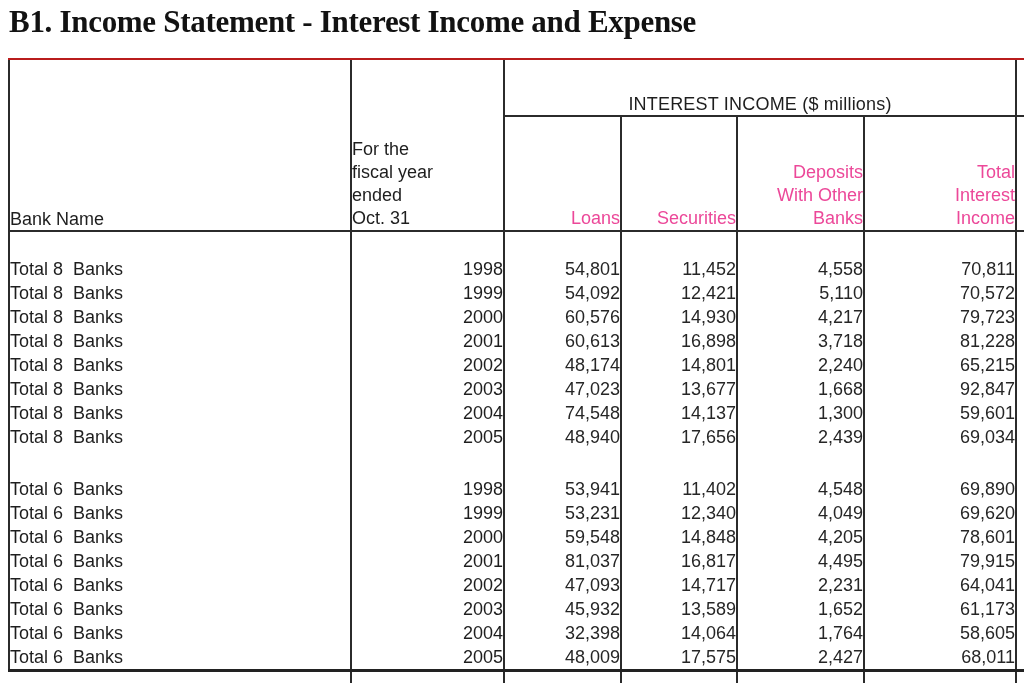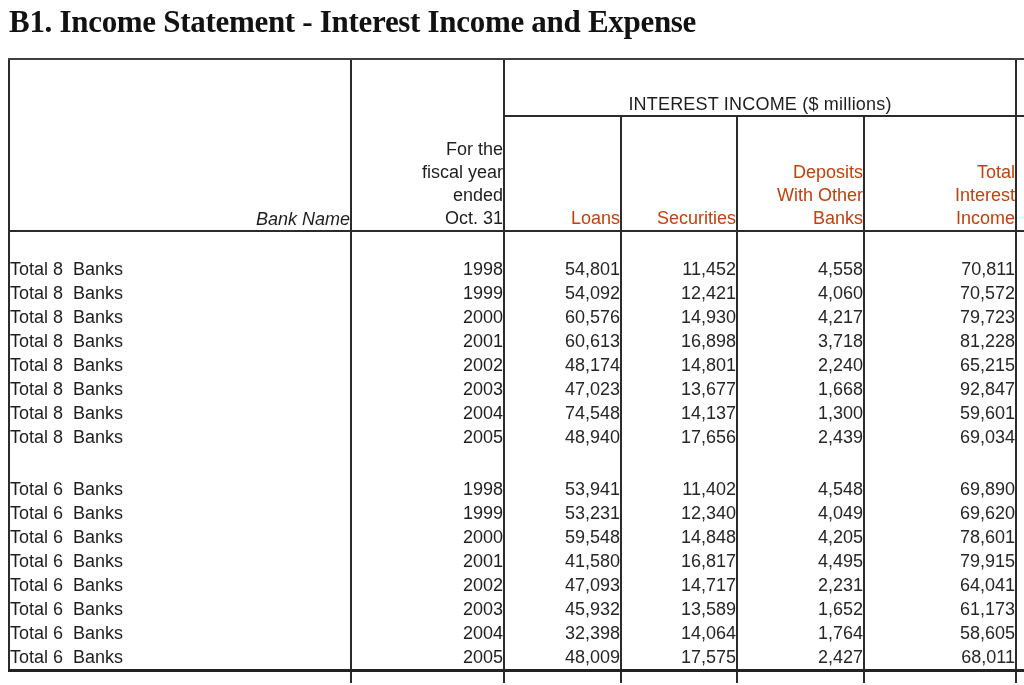--- a/index.html
+++ b/index.html
@@ -34,50 +34,49 @@
     color: #1e1e1e;
   }
   table.stmt td, table.stmt th {
     padding: 0;
     vertical-align: bottom;
     font-weight: normal;
     font-size: 18px;
     overflow: hidden;
   }
   .bl { border-left: 2px solid #2b2b2b; }
-  .bt { border-top: 2px solid #404040; }
+  .bt { border-top: 2px solid #b91c1c; }
   .bb { border-bottom: 2px solid #2b2b2b; }
   .btt { border-top: 3px solid #222222; }
 
   .band-head {
     text-align: center;
     vertical-align: middle;
     font-weight: bold;
     font-size: 18px;
     letter-spacing: 0.2px;
   }
   .bank-head {
-    text-align: right;
+    text-align: left;
     font-weight: bold;
     padding: 0 0 9px 12px;
-    font-style: italic;
   }
   .fy-head {
-    text-align: right;
+    text-align: left;
     font-weight: bold;
     white-space: pre-line;
     line-height: 23px;
     padding-bottom: 7px;
   }
   .sub-head {
     text-align: right;
     white-space: pre-line;
     line-height: 23px;
     padding: 0 17px 8px 0;
-    color: #c2410c;
+    color: #ec4899;
   }
   tr.data-row { height: 24px; }
   tr.data-row td { vertical-align: middle; line-height: 24px; }
   .bank-cell {
     font-weight: bold;
     text-align: left;
     padding-left: 12px;
     white-space: pre;
     margin-top: 32px;
   }
@@ -148,21 +147,21 @@
           <td class="bl num-cell">11,452</td>
           <td class="bl num-cell">4,558</td>
           <td class="bl num-cell">70,811</td>
           <td class="bl cut-cell"></td>
         </tr>
         <tr class="data-row">
           <td class="bl bank-cell">Total 8  Banks</td>
           <td class="bl year-cell">1999</td>
           <td class="bl num-cell">54,092</td>
           <td class="bl num-cell">12,421</td>
-          <td class="bl num-cell">4,060</td>
+          <td class="bl num-cell">5,110</td>
           <td class="bl num-cell">70,572</td>
           <td class="bl cut-cell"></td>
         </tr>
         <tr class="data-row">
           <td class="bl bank-cell">Total 8  Banks</td>
           <td class="bl year-cell">2000</td>
           <td class="bl num-cell">60,576</td>
           <td class="bl num-cell">14,930</td>
           <td class="bl num-cell">4,217</td>
           <td class="bl num-cell">79,723</td>
@@ -245,21 +244,21 @@
           <td class="bl year-cell">2000</td>
           <td class="bl num-cell">59,548</td>
           <td class="bl num-cell">14,848</td>
           <td class="bl num-cell">4,205</td>
           <td class="bl num-cell">78,601</td>
           <td class="bl cut-cell"></td>
         </tr>
         <tr class="data-row">
           <td class="bl bank-cell">Total 6  Banks</td>
           <td class="bl year-cell">2001</td>
-          <td class="bl num-cell">41,580</td>
+          <td class="bl num-cell">81,037</td>
           <td class="bl num-cell">16,817</td>
           <td class="bl num-cell">4,495</td>
           <td class="bl num-cell">79,915</td>
           <td class="bl cut-cell"></td>
         </tr>
         <tr class="data-row">
           <td class="bl bank-cell">Total 6  Banks</td>
           <td class="bl year-cell">2002</td>
           <td class="bl num-cell">47,093</td>
           <td class="bl num-cell">14,717</td>

